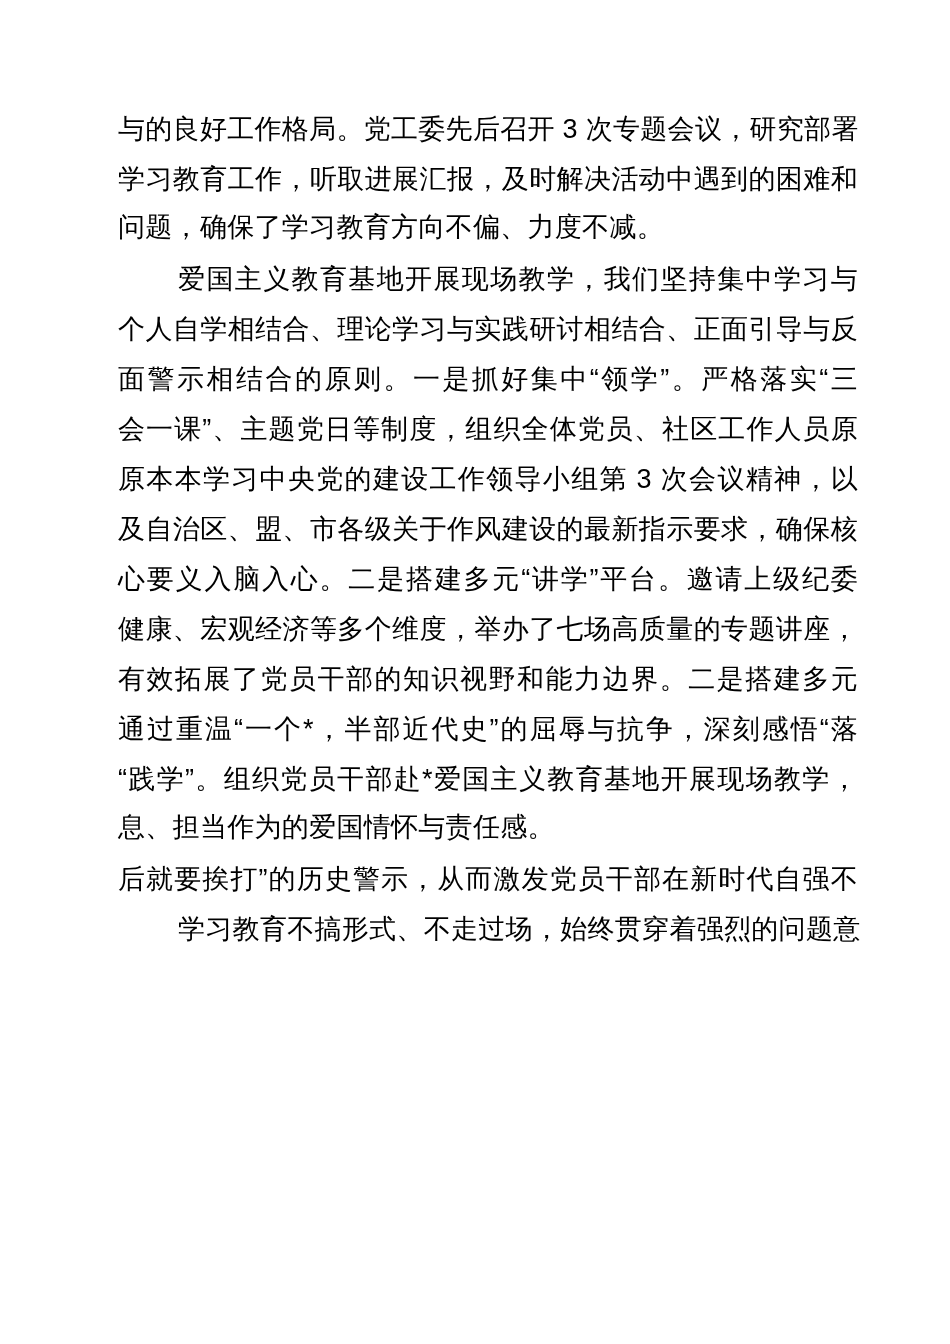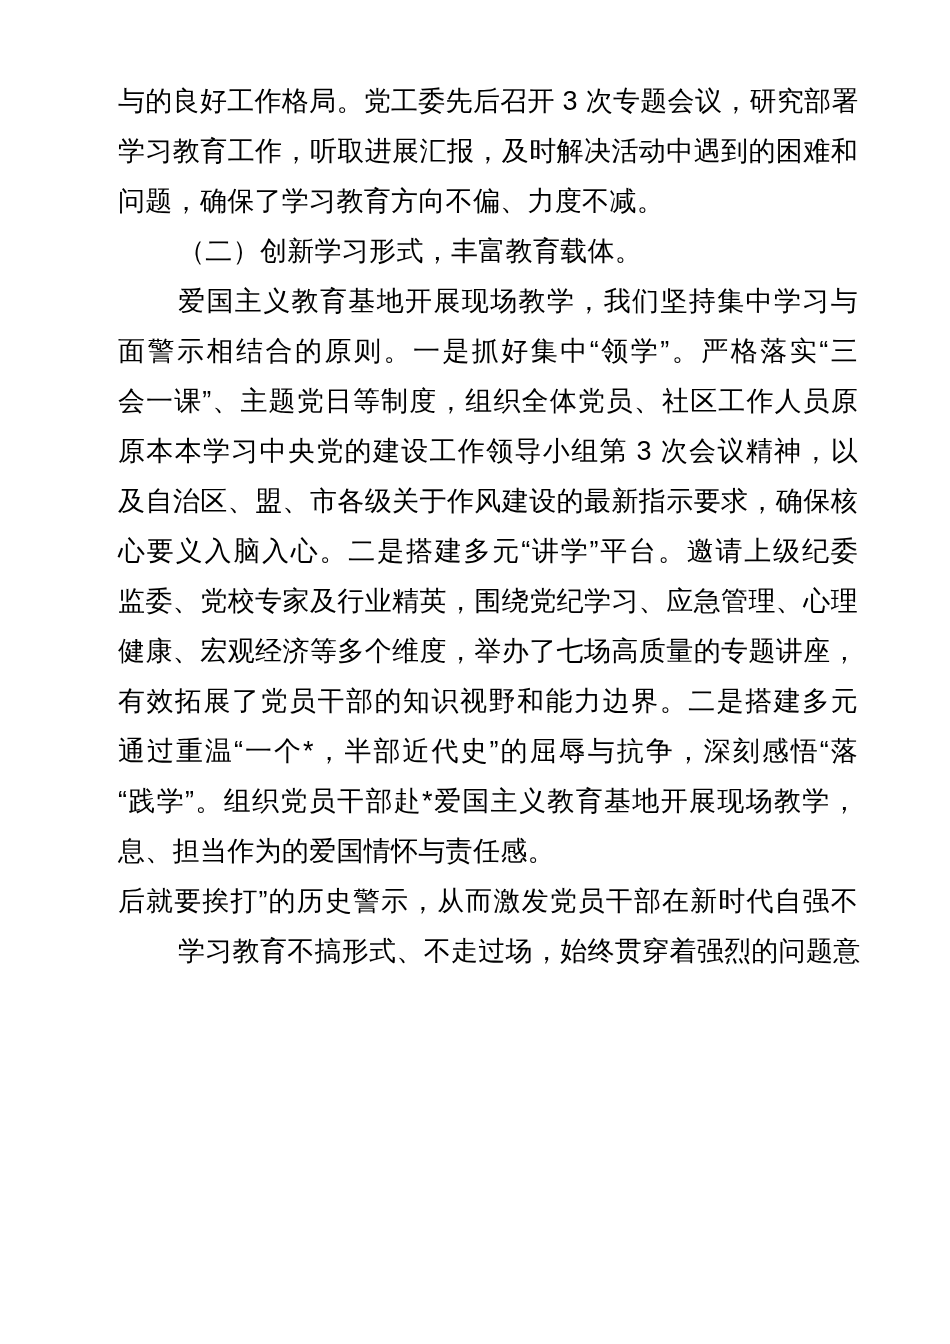--- a/index.html
+++ b/index.html
@@ -10,62 +10,62 @@
     width: 950px;
     height: 1344px;
     overflow: hidden;
   }
   .page {
     position: relative;
     width: 950px;
     height: 1344px;
     background: #ffffff;
     box-sizing: border-box;
-    padding-top: 76px;
+    padding-top: 104px;
     padding-left: 118px;
     padding-right: 92px;
     font-family: "Liberation Sans", "DejaVu Sans", sans-serif;
     color: #000000;
   }
   .text-block {
     width: 740px;
   }
   .line {
     font-size: 27px;
     line-height: 50px;
     height: 50px;
     letter-spacing: 0.3px;
     white-space: nowrap;
     text-align: justify;
     text-align-last: justify;
     color: #000000;
   }
   .line.end {
     text-align-last: left;
+    font-family: Liberation Mono, monospace;
   }
   .line.indent {
     text-indent: 60px;
   }
 </style>
 </head>
 <body>
 
 <main class="page">
   <div class="text-block">
     <div class="line">与的良好工作格局。党工委先后召开 3 次专题会议，研究部署</div>
     <div class="line">学习教育工作，听取进展汇报，及时解决活动中遇到的困难和</div>
     <div class="line end">问题，确保了学习教育方向不偏、力度不减。</div>
-    <div class="line indent end">（二）创新学习形式，丰富教育载体。</div>
     <div class="line indent">爱国主义教育基地开展现场教学，我们坚持集中学习与</div>
+    <div class="line">个人自学相结合、理论学习与实践研讨相结合、正面引导与反</div>
     <div class="line">面警示相结合的原则。一是抓好集中“领学”。严格落实“三</div>
     <div class="line">会一课”、主题党日等制度，组织全体党员、社区工作人员原</div>
     <div class="line">原本本学习中央党的建设工作领导小组第 3 次会议精神，以</div>
     <div class="line">及自治区、盟、市各级关于作风建设的最新指示要求，确保核</div>
     <div class="line">心要义入脑入心。二是搭建多元“讲学”平台。邀请上级纪委</div>
-    <div class="line">监委、党校专家及行业精英，围绕党纪学习、应急管理、心理</div>
     <div class="line">健康、宏观经济等多个维度，举办了七场高质量的专题讲座，</div>
     <div class="line">有效拓展了党员干部的知识视野和能力边界。二是搭建多元</div>
     <div class="line">通过重温“一个*，半部近代史”的屈辱与抗争，深刻感悟“落</div>
     <div class="line">“践学”。组织党员干部赴*爱国主义教育基地开展现场教学，</div>
     <div class="line end">息、担当作为的爱国情怀与责任感。</div>
     <div class="line">后就要挨打”的历史警示，从而激发党员干部在新时代自强不</div>
     <div class="line indent">学习教育不搞形式、不走过场，始终贯穿着强烈的问题意</div>
   </div>
 </main>
 

